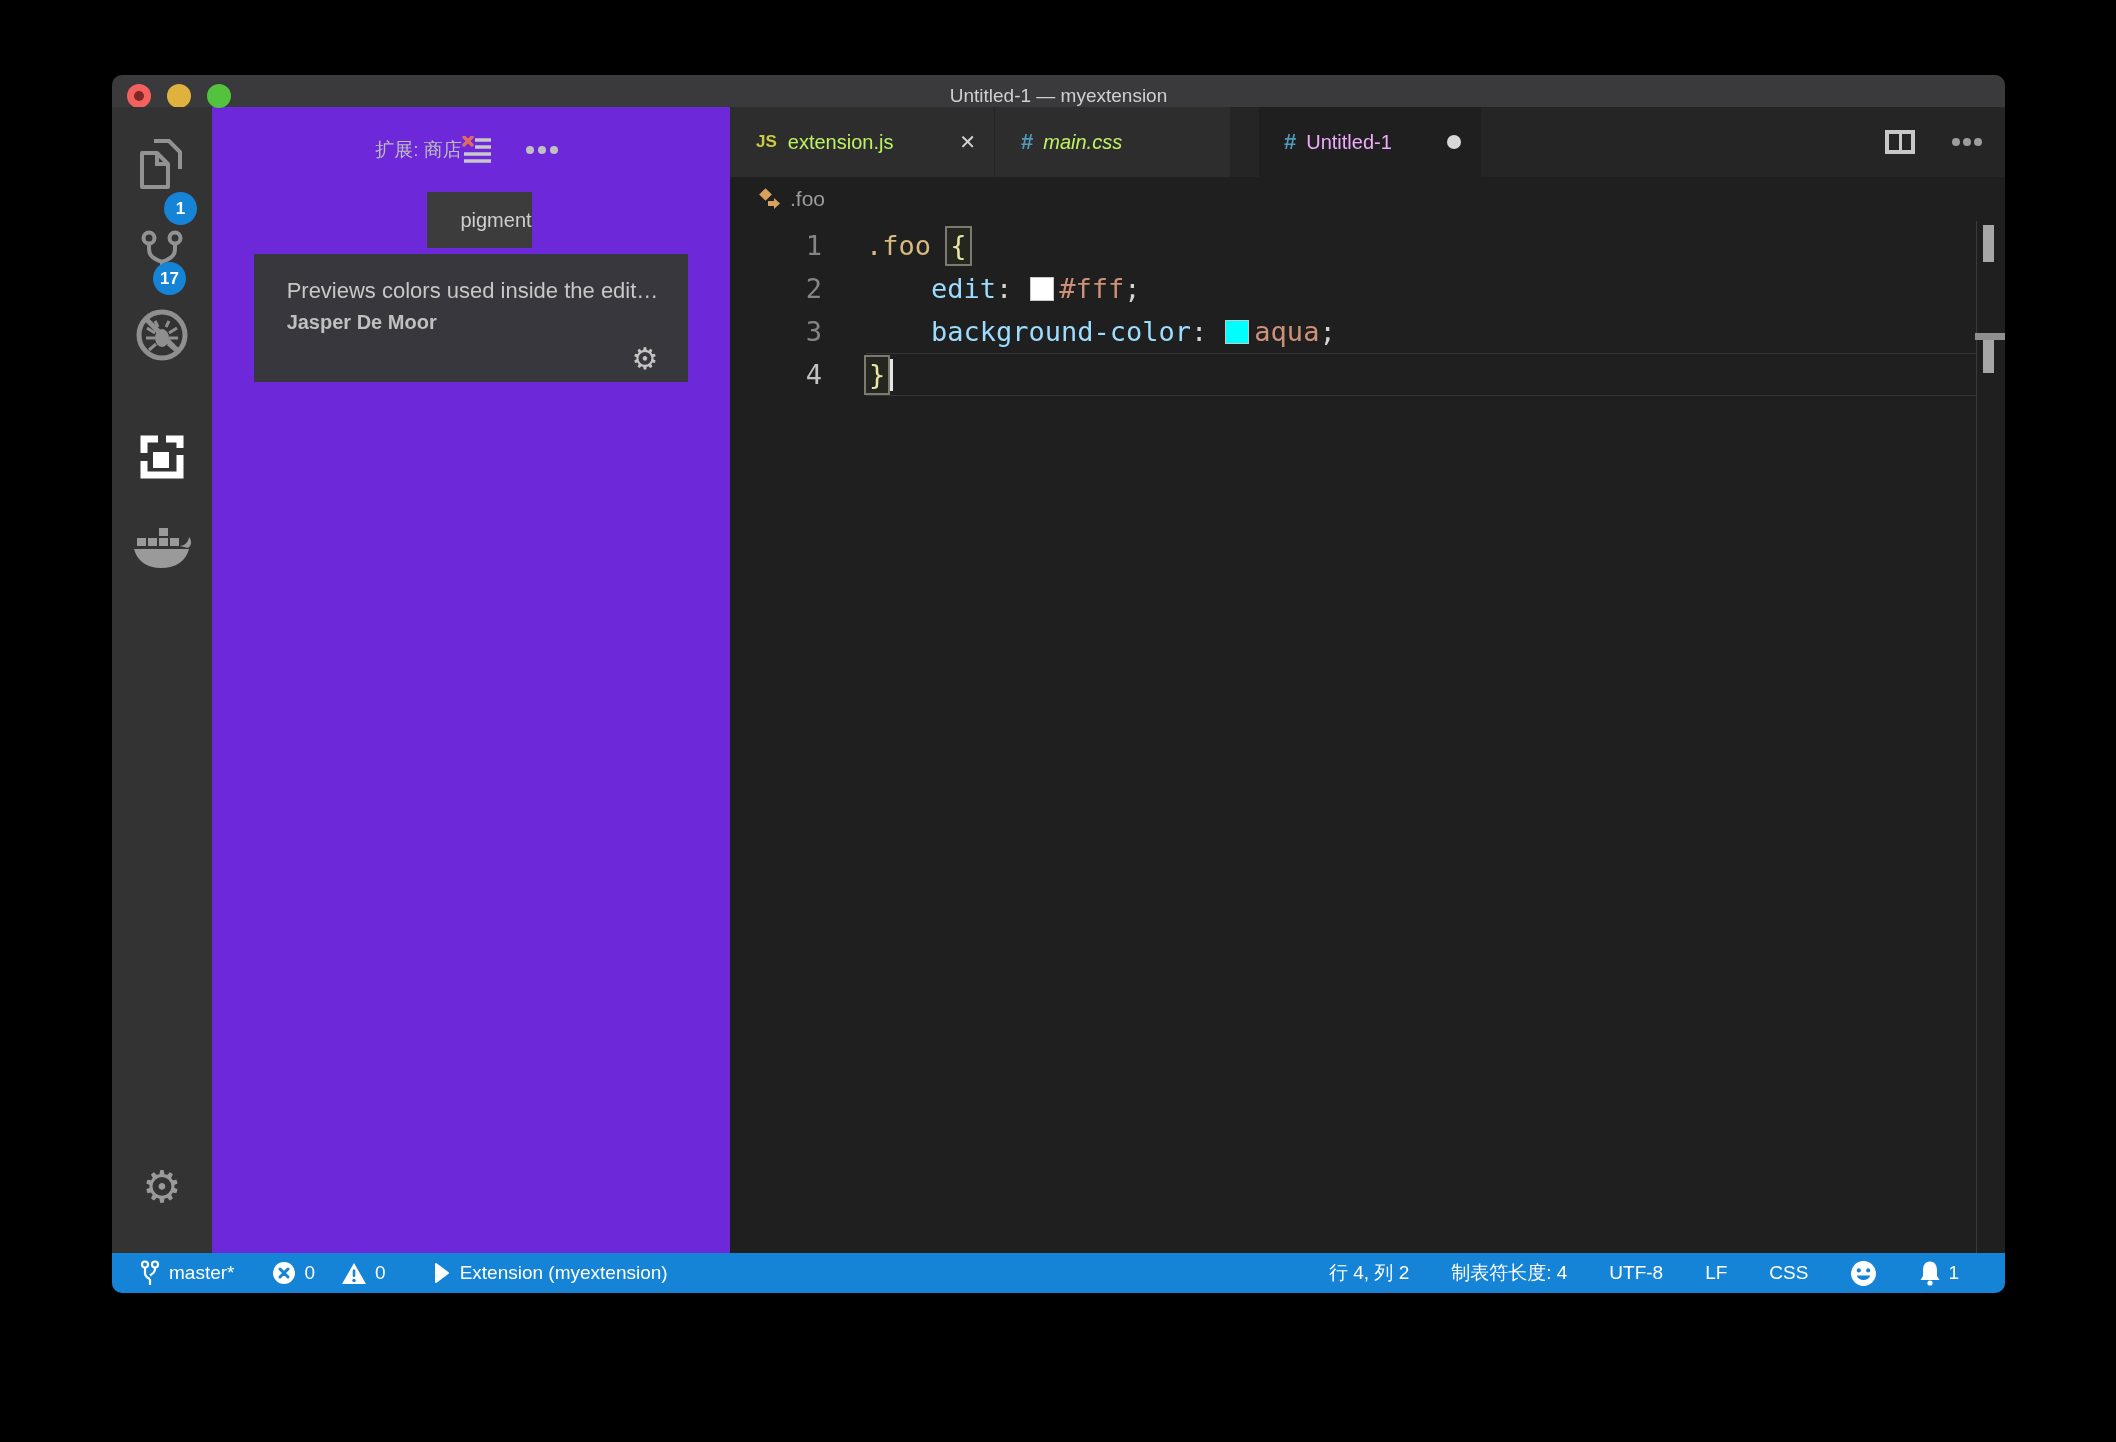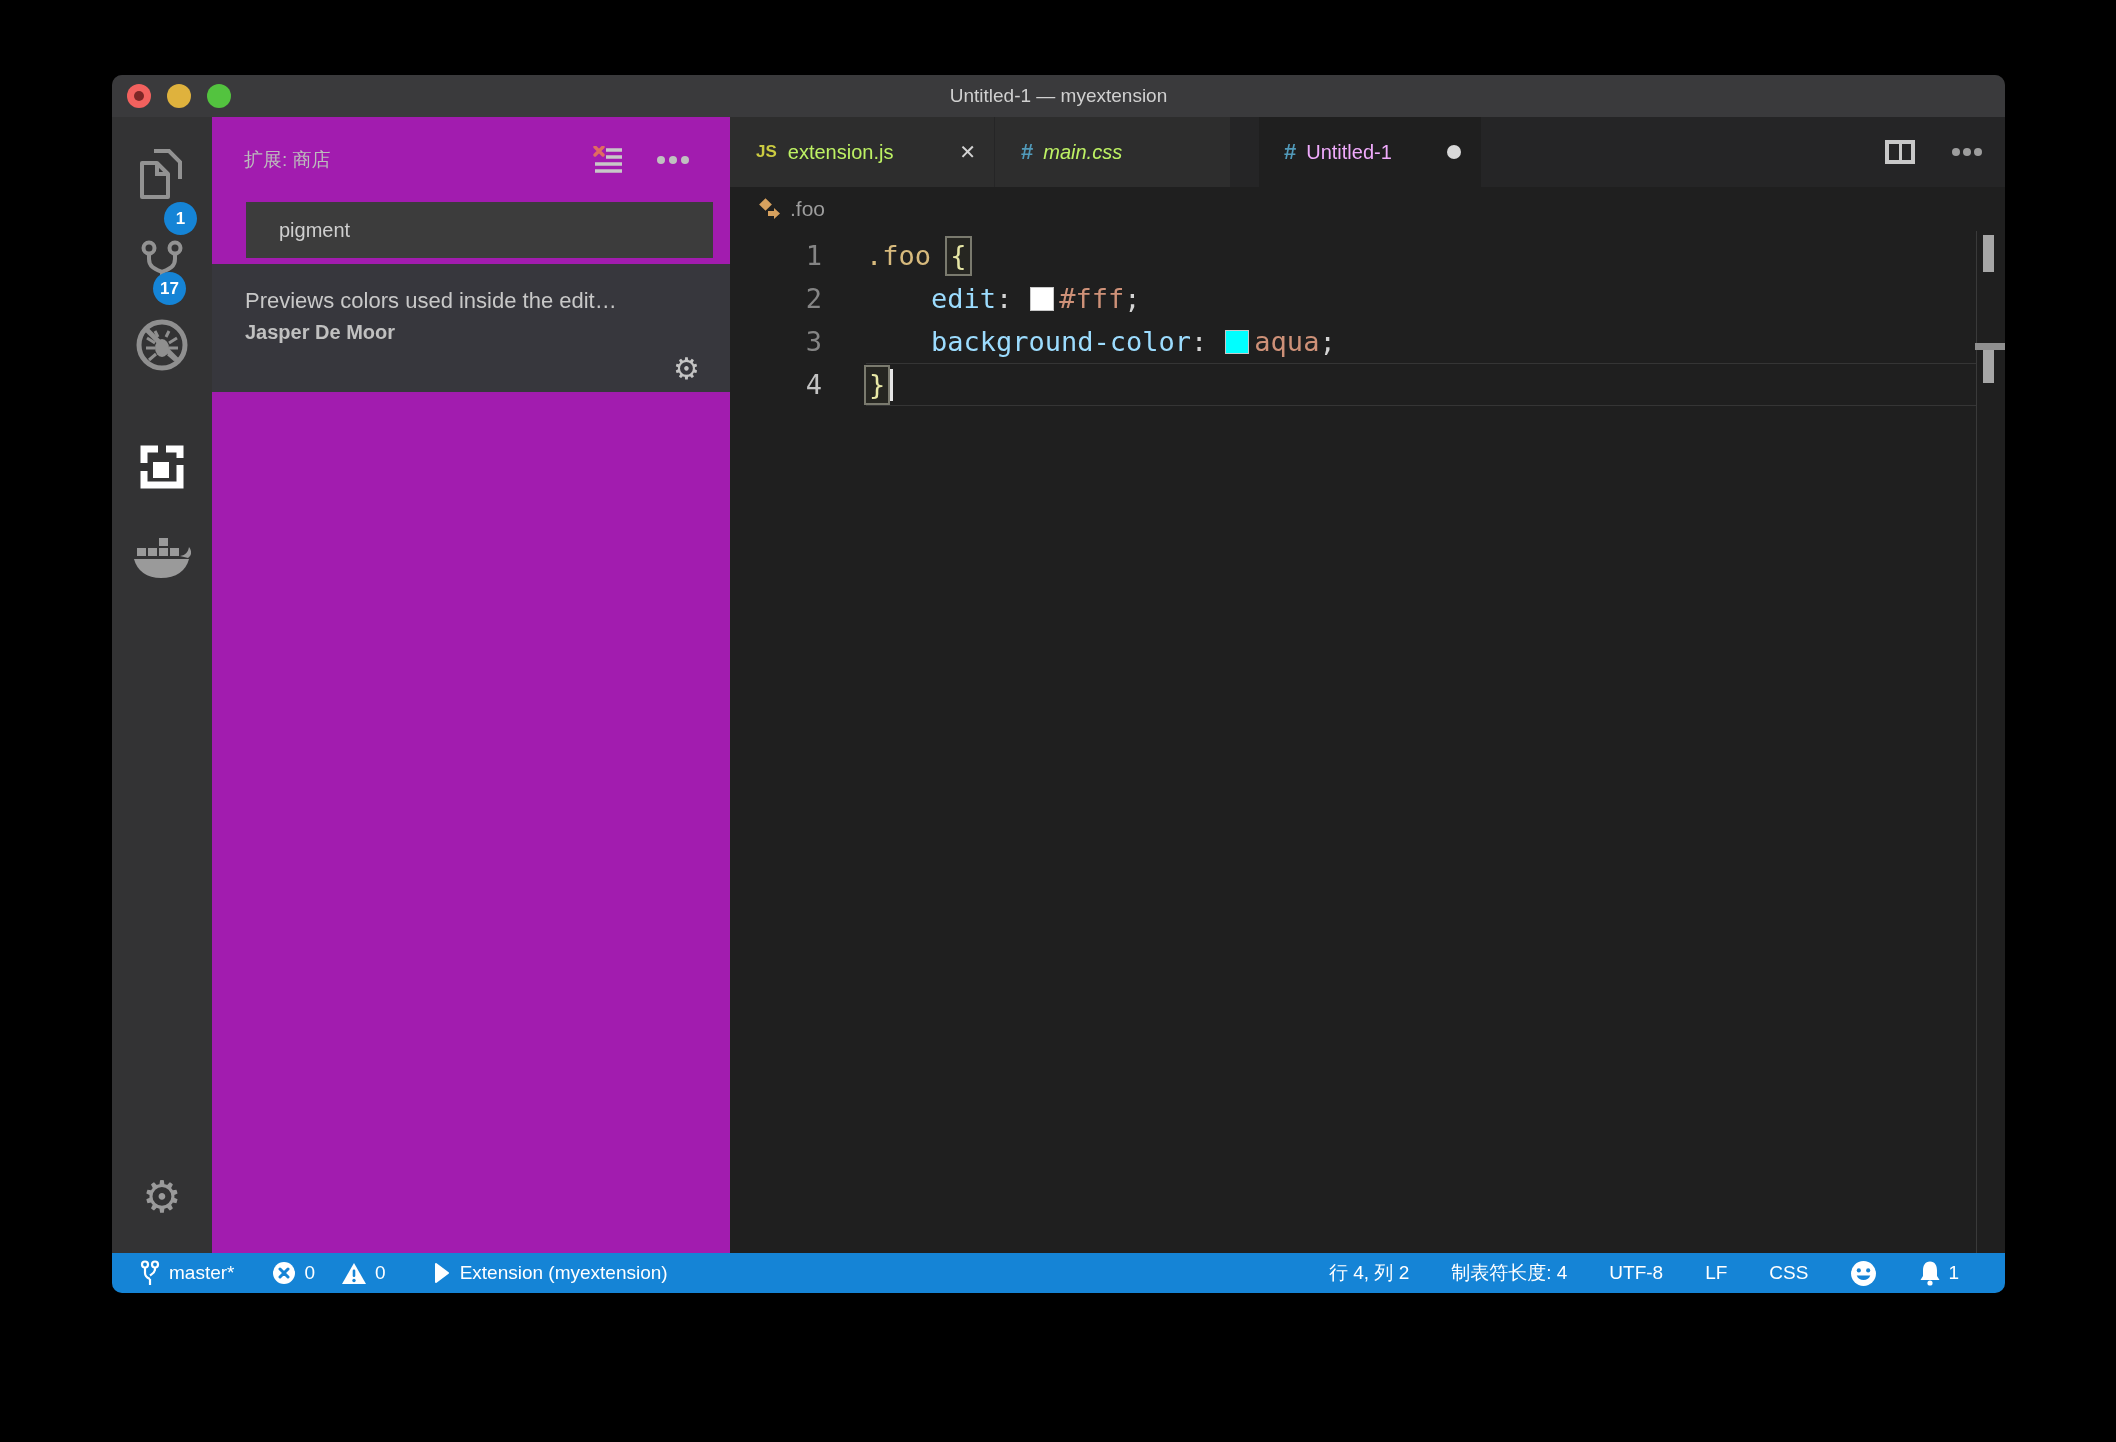--- a/index.html
+++ b/index.html
@@ -2,38 +2,38 @@
 <html><head>
 <meta charset="utf-8">
 <style>
   html,body{margin:0;padding:0;}
   body{width:2116px;height:1442px;background:#000;position:relative;overflow:hidden;
        font-family:"Liberation Sans","DejaVu Sans",sans-serif;-webkit-font-smoothing:antialiased;}
   .window{position:absolute;left:112px;top:75px;width:1893px;height:1218px;border-radius:10px;
           overflow:hidden;display:flex;flex-direction:column;background:#1f1f1f;
           box-shadow:0 22px 70px rgba(0,0,0,.65);}
   
-  .titlebar{height:42px;background:#3a3a3c;position:relative;flex:0 0 auto;}
+  .titlebar{height:32px;background:#3a3a3c;position:relative;flex:0 0 auto;}
   .lights{position:absolute;left:15px;top:9px;display:flex;gap:16px;}
   .light{width:24px;height:24px;border-radius:50%;position:relative;}
   .light.red{background:#f2615e;}
   .light.red:after{content:"";position:absolute;left:7px;top:7px;width:10px;height:10px;border-radius:50%;background:#7d2726;}
   .light.yellow{background:#dfb23d;}
   .light.green{background:#53c33f;}
   .title{position:absolute;left:0;right:0;top:0;height:42px;line-height:42px;text-align:center;
          color:#d0d0d0;font-size:19px;}
   
   .mainrow{flex:1 1 auto;display:flex;min-height:0;}
   .activitybar{width:100px;background:#333334;position:relative;flex:0 0 auto;}
   .ab-item{position:absolute;left:0;width:100px;display:flex;justify-content:center;}
   .badge{position:absolute;background:#1584d6;color:#fff;font-size:17px;font-weight:bold;
          border-radius:17px;min-width:33px;height:33px;line-height:33px;text-align:center;padding:0 4px;box-sizing:border-box;}
   .gear-glyph{font-family:"DejaVu Sans",sans-serif;color:#9a9a9a;font-size:44px;line-height:44px;}
   
-  .sidebar{width:518px;background:#a21caf;flex:0 0 auto;display:flex;flex-direction:column;}
+  .sidebar{width:518px;background:#6d28d9;flex:0 0 auto;display:flex;flex-direction:column;align-items:center;}
   .sb-header{height:85px;display:flex;align-items:center;padding:0 40px 0 32px;}
   .sb-title{color:#bcbcbc;font-size:19px;flex:1 1 auto;}
   .sb-header-icons{display:flex;align-items:center;gap:33px;}
   .searchbox{margin:0 17px 6px 34px;height:56px;background:#3c3c3c;display:flex;align-items:center;}
   .searchbox span{color:#cfcfcf;font-size:20px;padding-left:33px;}
   .ext-item{background:#37373d;padding:16px 30px 0 33px;height:128px;box-sizing:border-box;position:relative;}
   .ext-row1{display:flex;align-items:baseline;gap:13px;}
   .ext-name{color:#e6e6e6;font-size:23px;font-weight:bold;}
   .ext-version{color:#94949c;font-size:19px;}
   .ext-desc{color:#c8c8c8;font-size:22px;margin-top:8px;white-space:nowrap;overflow:hidden;}

